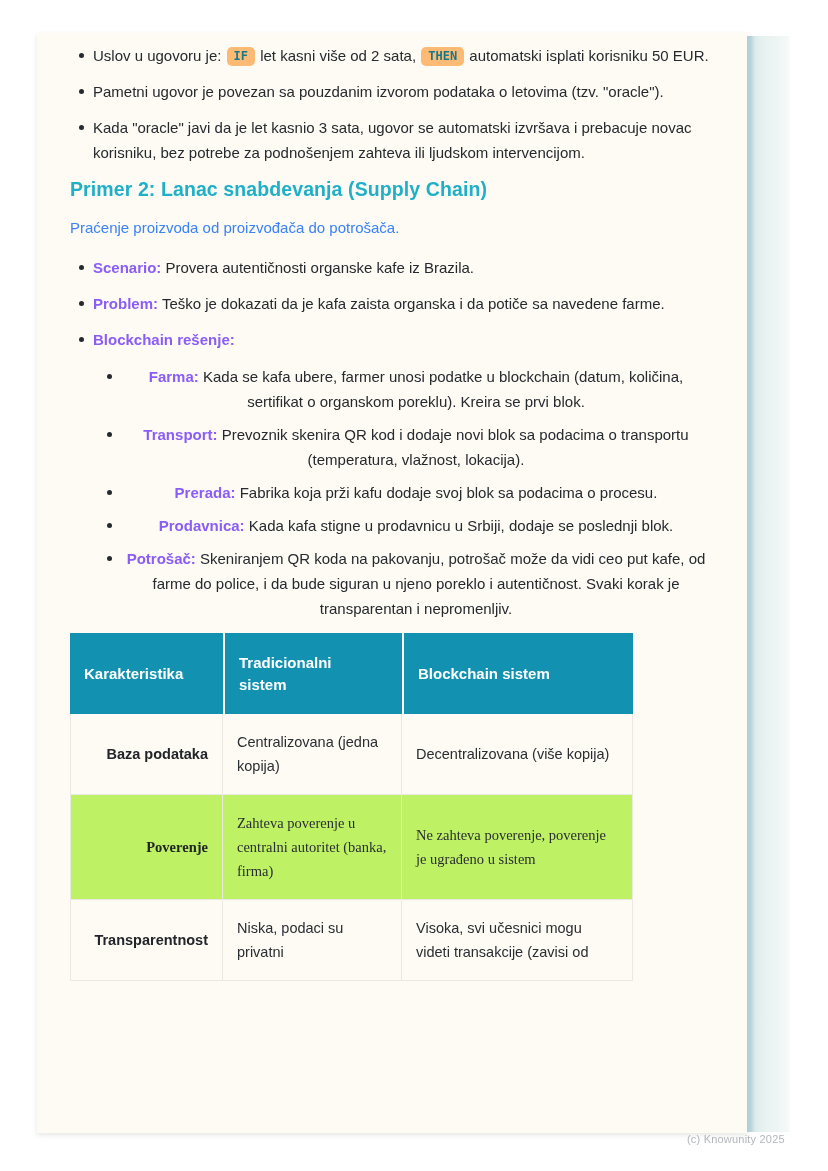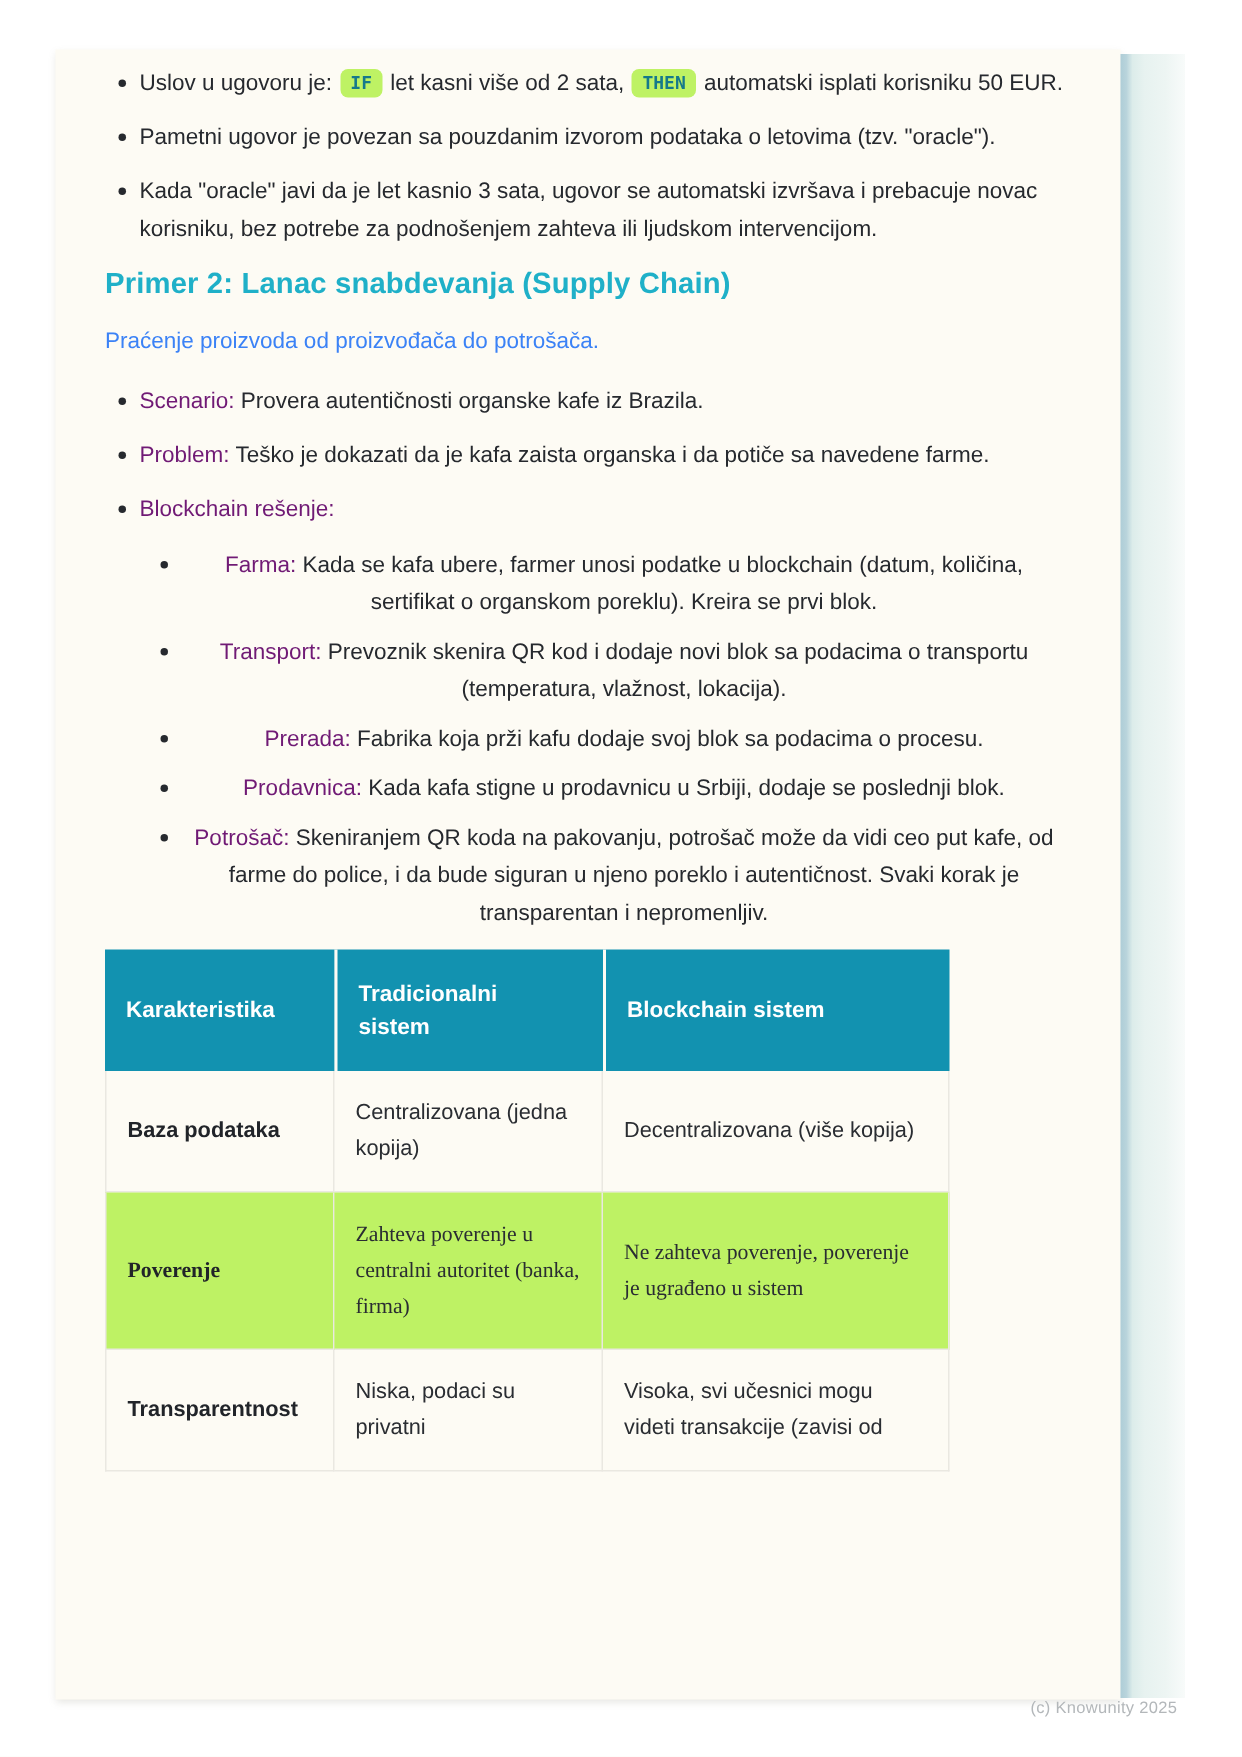--- a/index.html
+++ b/index.html
@@ -60,30 +60,30 @@
     position: absolute;
     left: 1px; top: 10px;
     width: 5px; height: 5px;
     border-radius: 50%;
     background: #26292e;
   }
   ul.nested { margin: 12px 0 0; padding-left: 13px; }
   ul.nested > li { margin-bottom: 8px; width: 590px; text-align: center; }
   ul.nested > li:last-child { margin-bottom: 0; }
 
-  strong { font-weight: 400; color: #701a75; }
+  strong { font-weight: 700; color: #8b5cf6; }
 
   
   .badge {
     display: inline-block;
     font-family: "DejaVu Sans Mono", monospace;
     font-size: 12px;
     font-weight: bold;
     color: #15798b;
-    background: #bef264;
+    background: #fdba74;
     border-radius: 5px;
     padding: 2px 7px 3px;
     line-height: 14px;
     vertical-align: 1px;
     margin: 0 1px;
   }
 
   
   h2.section-heading {
     margin: 6px 0 14px;
@@ -129,20 +129,21 @@
     line-height: 24px;
     color: #2a2d32;
     border-bottom: 1px solid #eae8e1;
     border-right: 1px solid #eae8e1;
     box-sizing: border-box;
   }
   .cmp-table td:first-child {
     border-left: 1px solid #eae8e1;
     font-weight: 700;
     color: #212429;
+    text-align: right;
   }
   .cmp-table tr.alt td { background: #bef264; font-family: Liberation Serif, serif; }
 </style>
 </head>
 <body>
 
 <div class="page">
   <div class="content">
 
     <ul class="blist main">

